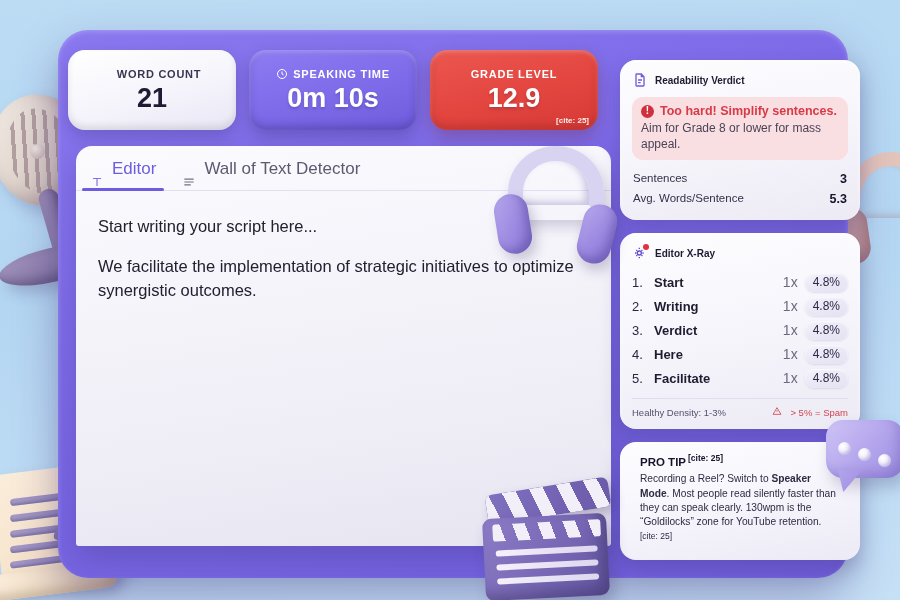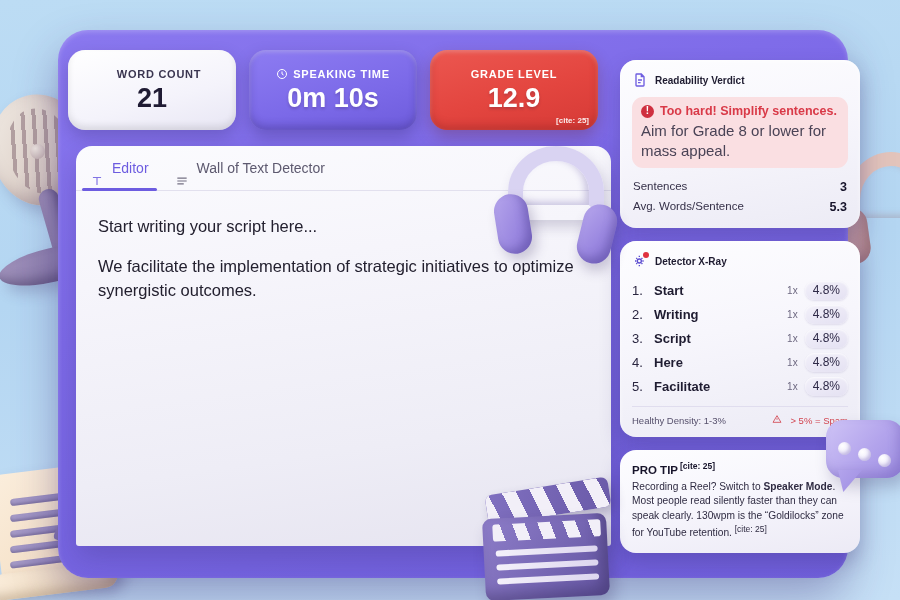--- a/index.html
+++ b/index.html
@@ -233,21 +233,21 @@
     box-shadow:0 12px 28px rgba(50,38,105,.24);
     z-index:20; overflow:hidden;
   }
   #editor-tabs {
     position:relative; height:45px; display:flex; align-items:center;
     padding:0 14px; gap:26px;
     border-bottom:1px solid #e2e0ee;
   }
   .tab {
     display:flex; align-items:center; gap:8px;
-    font-size:14px; height:45px; line-height:45px;
+    font-size:17px; height:45px; line-height:45px;
     position:relative;
   }
   .tab.active { color:#6d5ce0; font-weight:normal; }
   .tab.active::after {
     content:""; position:absolute; left:-8px; right:-8px; bottom:0; height:3px;
     background:#6d5ce0; border-radius:2px;
   }
   .tab.inactive { color:#5d596f; }
   .tab-icon { display:inline-block; width:14px; height:14px; opacity:.85; }
 
@@ -274,61 +274,61 @@
   .side-icon { width:16px; height:16px; display:inline-block; position:relative; }
 
   
   #readability-alert {
     background:#fadfe2; border-radius:11px; padding:7px 9px 8px; margin-bottom:9px;
   }
   .alert-head {
     display:flex; align-items:center; gap:6px;
     font-size:12.5px; font-weight:bold; color:#d93a48; margin-bottom:3px;
   }
-  .alert-sub { font-size:15px; color:#4a4356; line-height:1.3; }
+  .alert-sub { font-size:12px; color:#4a4356; line-height:1.3; }
   .alert-badge {
     flex:0 0 auto; width:13px; height:13px; border-radius:50%;
     background:#cf2f3f; color:#fff; font-size:10px; font-weight:bold;
     display:flex; align-items:center; justify-content:center; line-height:1;
   }
 
   .metric-row {
     display:flex; justify-content:space-between; align-items:flex-start;
     font-size:11.5px; color:#353048; padding:3px 1px;
   }
   .metric-row .mv { font-weight:bold; color:#16132a; font-size:12.5px; }
 
   
   .kw-row {
     display:flex; align-items:center; gap:7px;
     padding:2.5px 0; font-size:13px; color:#1f1c31;
   }
   .kw-num { width:15px; color:#2a2640; }
   .kw-word { flex:1; font-weight:bold; }
-  .kw-count { font-size:10px; color:#6d6880; }
+  .kw-count { font-size:14px; color:#6d6880; }
   .kw-pct {
     font-size:12px; font-weight:normal; color:#2e2947;
     background:linear-gradient(165deg,#f3f1fa,#e4e1f2);
     border-radius:9px; padding:2.5px 8px; min-width:40px; text-align:center;
     box-shadow:inset 0 1px 2px rgba(255,255,255,.8), 0 1px 2px rgba(80,65,140,.14);
   }
   #keyword-footer {
     display:flex; justify-content:space-between; align-items:center;
     margin-top:8px; padding-top:7px; border-top:1px solid #e0ddee;
     font-size:9.5px;
   }
   #keyword-footer .left { color:#56506c; }
   #keyword-footer .right { color:#d2444f; display:flex; align-items:center; gap:8px; }
 
   
   #pro-tip-card {
     border-radius:16px;
     background:linear-gradient(170deg,#fdfdff 0%,#f6f5fc 50%,#eceaf5 100%);
     box-shadow:0 9px 20px rgba(50,38,105,.26);
-    padding:11px 12px 12px;
+    padding:11px 20px 12px;
   }
   .tip-head { font-size:11.5px; font-weight:bold; color:#16132a; margin-bottom:4px; }
   .tip-head .sup { font-size:8.5px; font-weight:bold; vertical-align:super; margin-left:2px; }
   .tip-body { font-size:10.2px; color:#2f2b42; line-height:1.42; }
   .tip-body b { font-weight:bold; }
   .tip-body .sup2 { font-size:8.5px; vertical-align:super; }
 </style>
 </head>
 <body>
 
@@ -449,38 +449,38 @@
 
     <div class="side-card">
       <div class="side-title">
         <span class="side-icon">
           <svg viewBox="0 0 24 24" width="16" height="16" fill="none" stroke="#5b4bd0" stroke-width="2">
             <circle cx="11" cy="12" r="3"></circle>
             <path d="M11 4v2M11 18v2M4.5 12h2M15.5 12h2M6.4 7.4l1.4 1.4M14.2 15.2l1.4 1.4M6.4 16.6l1.4-1.4M14.2 8.8l1.4-1.4"></path>
           </svg>
           <span style="position:absolute;right:-1px;top:-1px;width:6px;height:6px;border-radius:50%;background:#e0323f;"></span>
         </span>
-        <span>Detector X-Ray</span>
+        <span>Editor X-Ray</span>
       </div>
 
       <div class="kw-row">
         <span class="kw-num">1.</span>
         <span class="kw-word">Start</span>
         <span class="kw-count">1x</span>
         <span class="kw-pct">4.8%</span>
       </div>
       <div class="kw-row">
         <span class="kw-num">2.</span>
         <span class="kw-word">Writing</span>
         <span class="kw-count">1x</span>
         <span class="kw-pct">4.8%</span>
       </div>
       <div class="kw-row">
         <span class="kw-num">3.</span>
-        <span class="kw-word">Script</span>
+        <span class="kw-word">Verdict</span>
         <span class="kw-count">1x</span>
         <span class="kw-pct">4.8%</span>
       </div>
       <div class="kw-row">
         <span class="kw-num">4.</span>
         <span class="kw-word">Here</span>
         <span class="kw-count">1x</span>
         <span class="kw-pct">4.8%</span>
       </div>
       <div class="kw-row">

